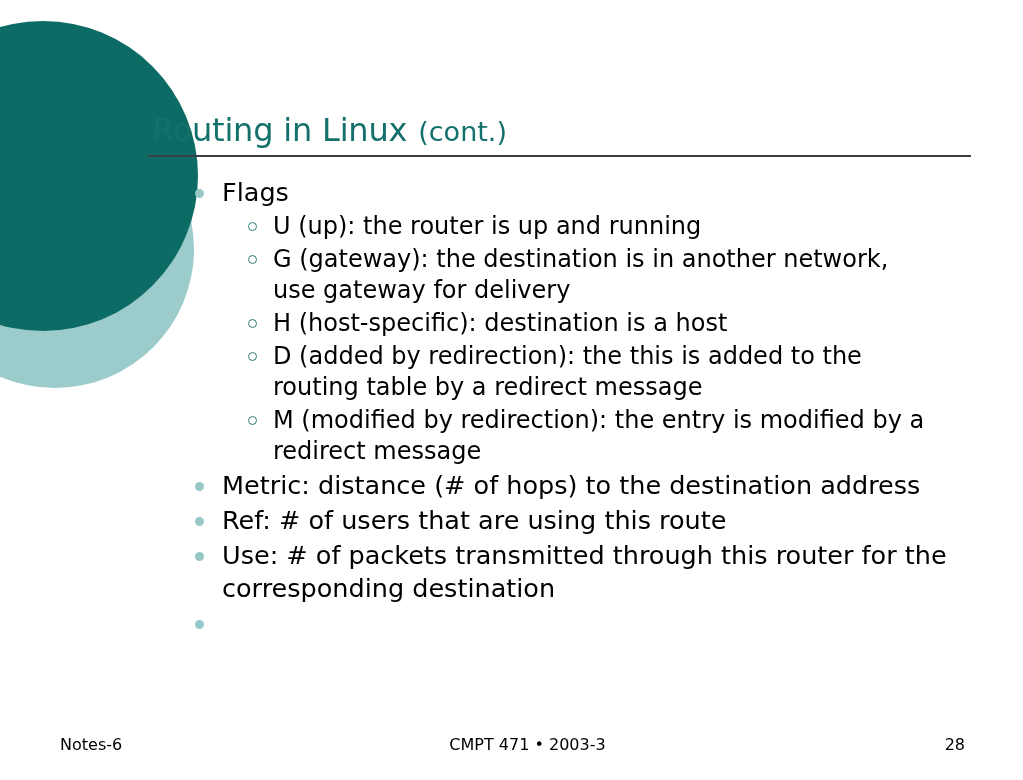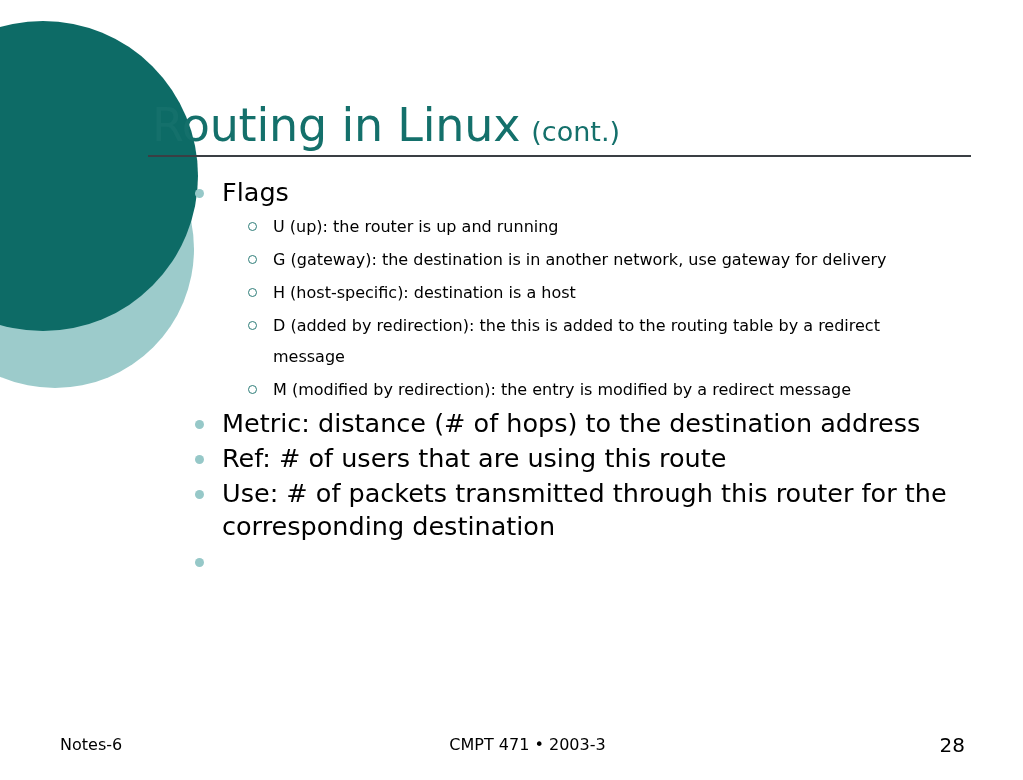--- a/index.html
+++ b/index.html
@@ -51,21 +51,21 @@
   .title-block {
     position: absolute;
     left: 152px;
     top: 76px;
     width: 830px;
     height: 70px;
     display: flex;
     align-items: baseline;
   }
   .title-main {
-    font-size: 46px;
+    font-size: 32px;
     line-height: 52px;
     color: #14706B;
     font-weight: normal;
     letter-spacing: -0.2px;
     white-space: nowrap;
   }
   .title-cont {
     font-size: 27px;
     line-height: 32px;
     color: #14706B;
@@ -110,21 +110,21 @@
   }
   .sublist {
     margin: 1px 0 2px 0;
     padding: 0;
   }
   .bullet-l2 {
     position: relative;
     padding-left: 26px;
     margin: 0 0 2px 0;
     margin-left: 57px;
-    font-size: 16px;
+    font-size: 24px;
     line-height: 31px;
     color: #000000;
     max-width: 660px;
   }
   .bullet-l2 > .marker-ring {
     position: absolute;
     left: 1px;
     top: 11px;
     width: 9px;
     height: 9px;
@@ -158,21 +158,21 @@
     text-align: center;
     font-size: 16px;
     line-height: 24px;
     color: #000000;
     padding-left: 16px;
   }
   .footer-right {
     position: absolute;
     right: 58px;
     top: 0;
-    font-size: 20px;
+    font-size: 16px;
     line-height: 24px;
     color: #000000;
   }
 </style>
 </head>
 <body>
 
 <div class="slide">
 
   <div class="deco-layer">

